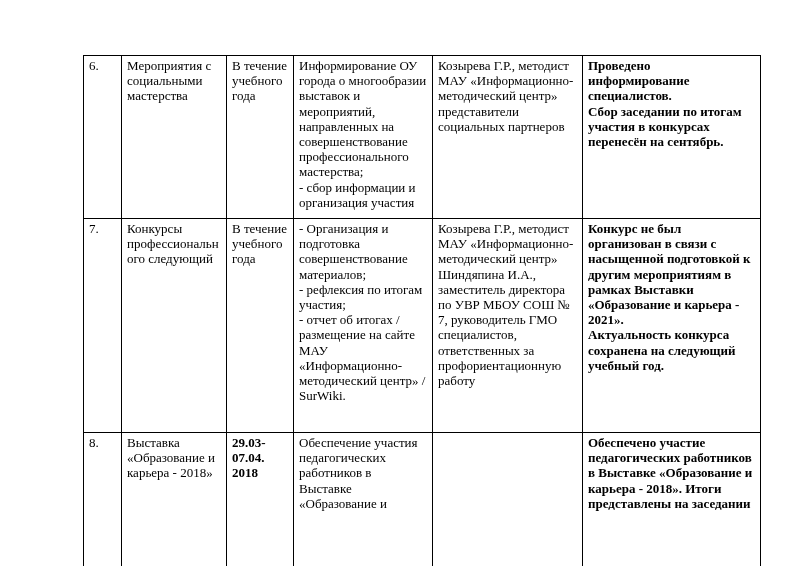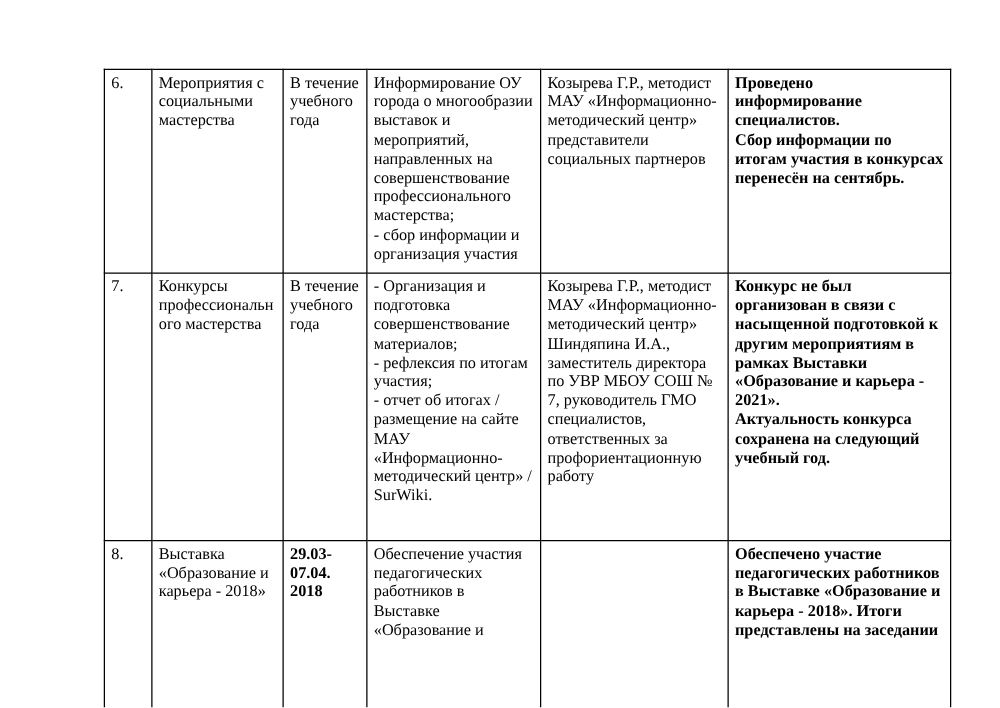--- a/index.html
+++ b/index.html
@@ -55,25 +55,25 @@
     <tbody>
       <tr style="height:163px;">
         <td class="c-num">6.</td>
         <td class="c-event">Мероприятия с социальными мастерства</td>
         <td class="c-period">В течение учебного года</td>
         <td class="c-activities">Информирование ОУ города о многообразии выставок и мероприятий, направленных на совершенствование профессионального мастерства;
 - сбор информации и организация участия</td>
         <td class="c-responsible">Козырева Г.Р., методист МАУ «Информационно-методический центр»
 представители социальных партнеров</td>
         <td class="c-result">Проведено информирование специалистов.
-Сбор информации по итогам участия в конкурсах перенесён на сентябрь.</td>
+Сбор заседании по итогам участия в конкурсах перенесён на сентябрь.</td>
       </tr>
       <tr style="height:214px;">
         <td class="c-num">7.</td>
-        <td class="c-event">Конкурсы профессионального мастерства</td>
+        <td class="c-event">Конкурсы профессионального следующий</td>
         <td class="c-period">В течение учебного года</td>
         <td class="c-activities">- Организация и подготовка совершенствование материалов;
 - рефлексия по итогам участия;
 - отчет об итогах / размещение на сайте МАУ «Информационно-методический центр» / SurWiki.</td>
         <td class="c-responsible">Козырева Г.Р., методист МАУ «Информационно-методический центр»
 Шиндяпина И.А., заместитель директора по УВР МБОУ СОШ № 7, руководитель ГМО специалистов, ответственных за профориентационную работу</td>
         <td class="c-result">Конкурс не был организован в связи с насыщенной подготовкой к другим мероприятиям в рамках Выставки «Образование и карьера - 2021».
 Актуальность конкурса сохранена на следующий учебный год.</td>
       </tr>
       <tr style="height:220px;">

